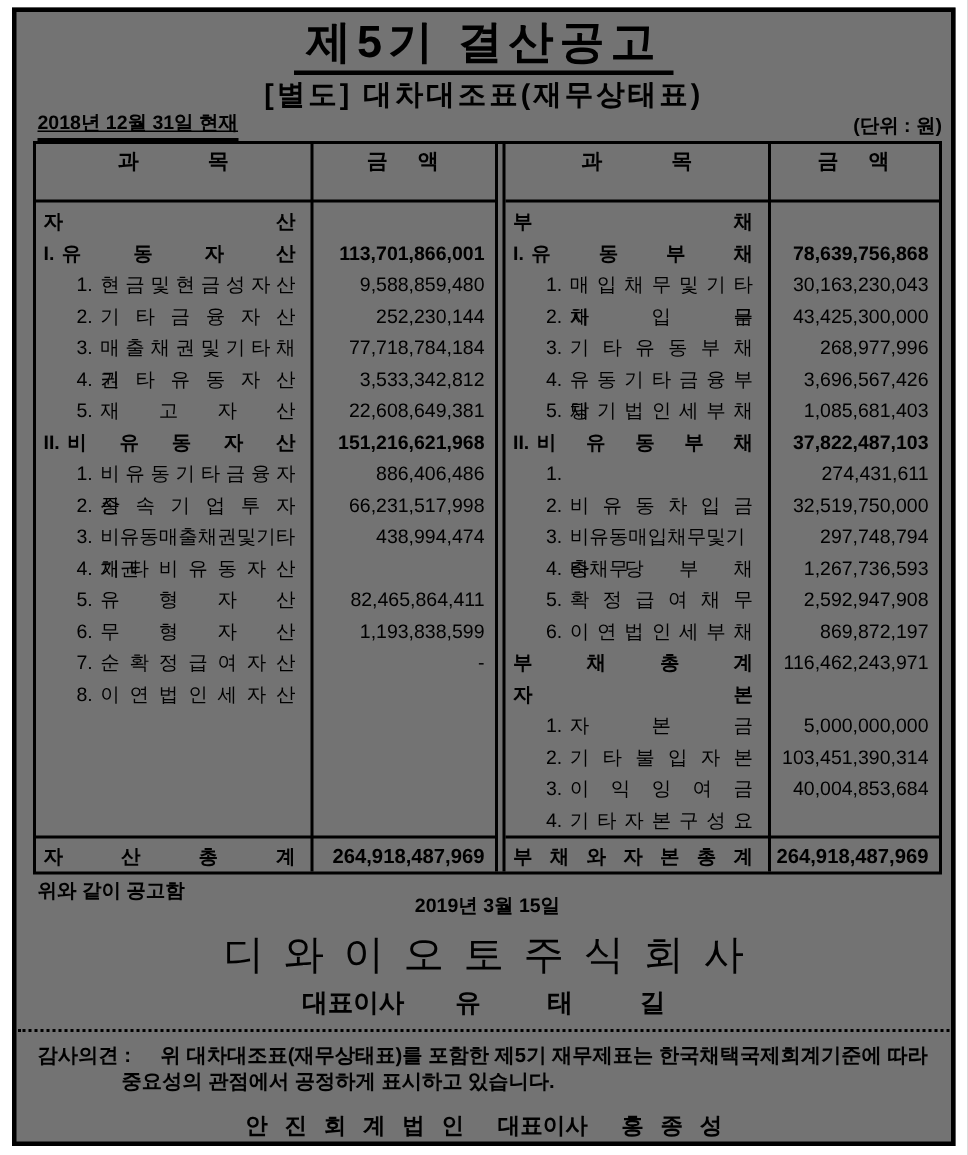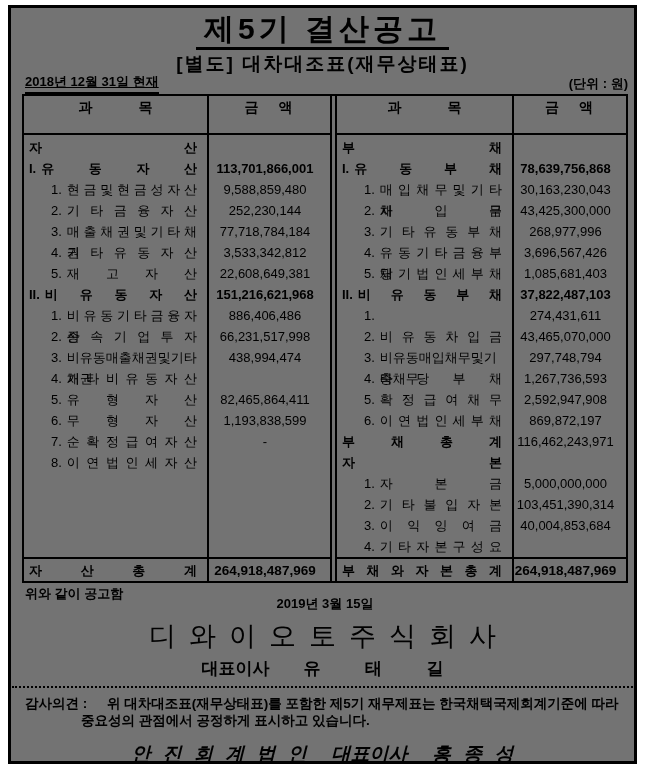--- a/index.html
+++ b/index.html
@@ -28,21 +28,21 @@
   .th-acct { text-align:center; word-spacing:42px; }
   .th-amt { flex:1; text-align:center; word-spacing:16px; }
 
   .tbody { flex:1; display:flex; flex-direction:column; padding-top:2px; overflow:hidden; }
   .trow { display:flex; height:21px; line-height:21px; font-size:13px; }
   .half.left .acct { width:183px; } .half.right .acct { width:175px; }
   .acct { display:flex; padding:0 10px 0 5px; }
   .lv-item .acct { padding-left:27px; }
   .prefix { margin-right:5px; white-space:pre; }
   .name { flex:1; text-align:justify; -moz-text-align-last:justify; text-align-last:justify; white-space:normal; }
-  .amt { flex:1; text-align:center; padding-right:7px; white-space:pre; }
+  .amt { flex:1; text-align:right; padding-right:7px; white-space:pre; }
   .lv-section .name, .lv-subtotal .name,
   .lv-total1 .name, .lv-total1 .prefix, .lv-total1 .amt { font-weight:bold; }
 
   .trow.grand { height:24px; line-height:23px; border-top:2px solid #000; font-weight:bold; margin-top:auto; }
   .trow.grand .amt { font-size:13.5px; }
 
   .announce-row { position:relative; height:29px; margin:1px 6px 0 11px; }
   .announce { position:absolute; left:3px; top:1px; font-size:13px; font-weight:bold; }
   .pubdate { text-align:center; font-size:13px; font-weight:bold; padding-top:11px; }
 
@@ -51,21 +51,21 @@
   .ceo-label { margin-right:34px; }
   .ceo-name { white-space:pre; word-spacing:18px; }
 
   .dotted { border-top:2px dotted #000; margin:7px 1px 0 1px; }
 
   .audit { margin:7px 10px 0 14px; font-size:13.5px; font-weight:bold; line-height:17px; }
   .audit-line1 { display:flex;gap:10px; }
   .audit-label { white-space:pre; margin-right:6px; }
   .audit-line2 { padding-left:56px; }
 
-  .auditor { text-align:center; font-size:19px; font-weight:bold; margin-top:12px; white-space:pre; word-spacing:7px;font-style:italic; }
+  .auditor { text-align:center; font-size:15px; font-weight:bold; margin-top:12px; white-space:pre; word-spacing:7px; }
 </style>
 </head>
 <body>
 
 <div class="frame">
 
   <div class="title-wrap">
     <span class="doc-title">제5기 결산공고</span>
   </div>
   <div class="doc-subtitle">[별도] 대차대조표(재무상태표)</div>
@@ -271,21 +271,21 @@
             <div class="acct">
               <span class="prefix">1.</span>
             </div>
             <div class="amt">274,431,611</div>
           </div>
           <div class="trow lv-item">
             <div class="acct">
               <span class="prefix">2.</span>
               <span class="name">비 유 동 차 입 금</span>
             </div>
-            <div class="amt">43,465,070,000</div>
+            <div class="amt">32,519,750,000</div>
           </div>
           <div class="trow lv-item">
             <div class="acct">
               <span class="prefix">3.</span>
               <span class="name">비유동매입채무및기타채무</span>
             </div>
             <div class="amt">297,748,794</div>
           </div>
           <div class="trow lv-item">
             <div class="acct">

